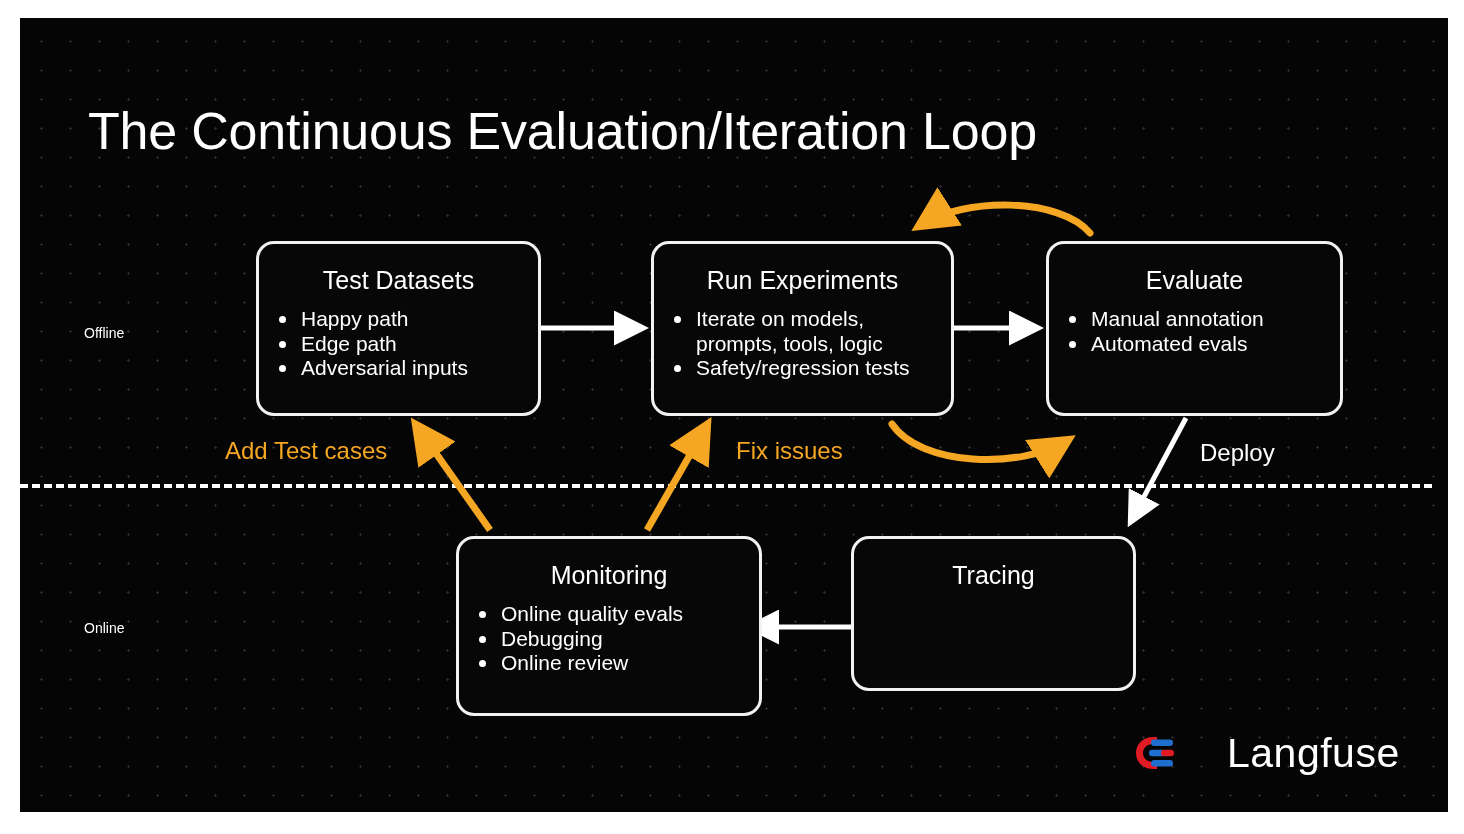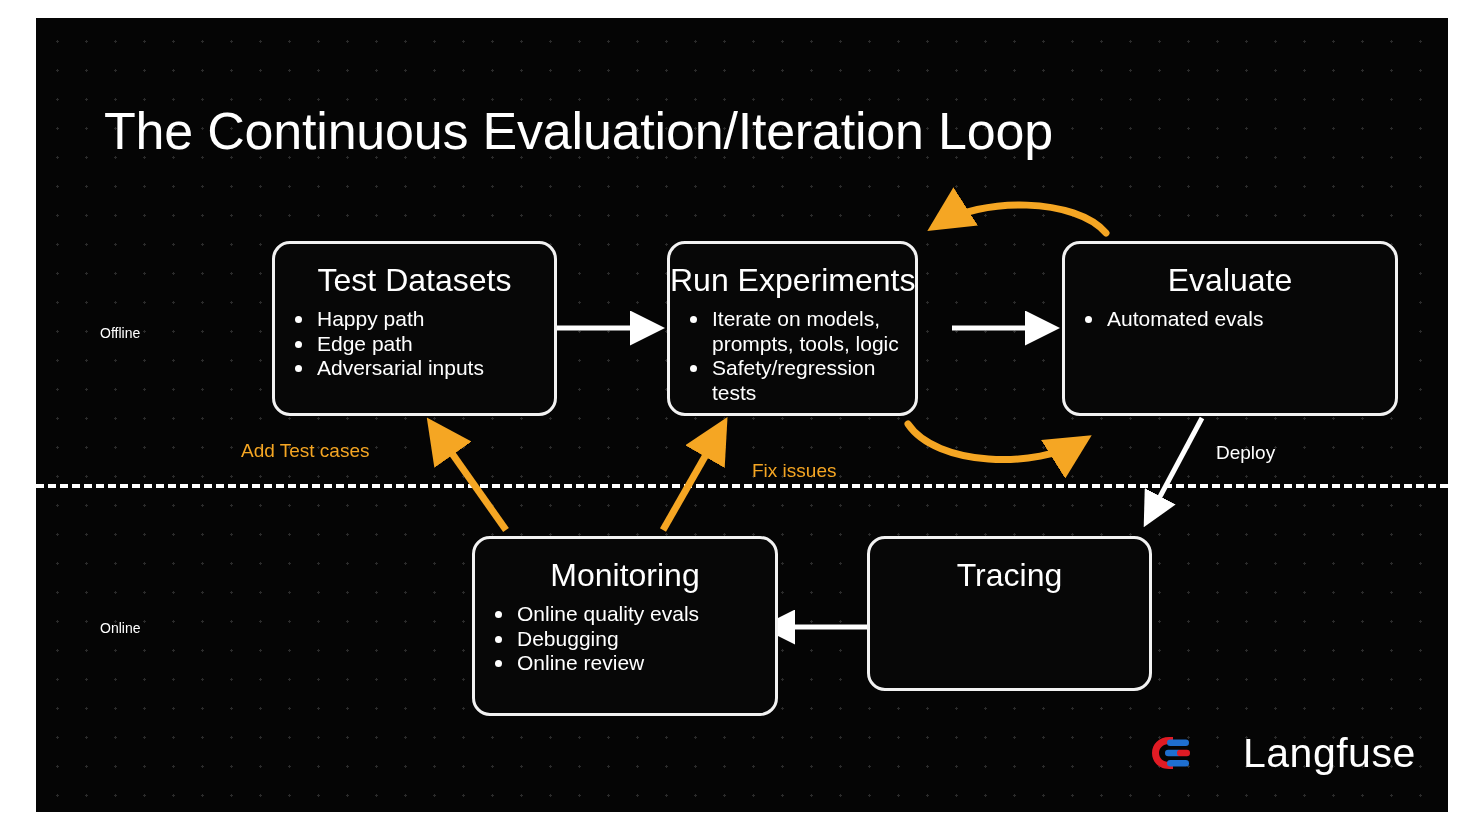--- a/index.html
+++ b/index.html
@@ -18,29 +18,30 @@
   #slide {
     position: relative;
     width: 1464px;
     height: 834px;
     background: #ffffff;
   }
 
   
   #canvas {
     position: absolute;
-    left: 36px;
+    left: 20px;
     top: 18px;
     width: 1412px;
     height: 794px;
     background-color: #050505;
     background-image: radial-gradient(#2b2b2b 1.15px, transparent 1.2px);
     background-size: 29px 29px;
     background-position: 7px 9px;
     overflow: hidden;
+    padding-left: 16px;
   }
 
   
   #title {
     position: absolute;
     left: 68px;
     top: 82px;
     font-size: 52px;
     line-height: 62px;
     color: #ffffff;
@@ -74,21 +75,21 @@
     position: absolute;
     box-sizing: border-box;
     border: 3px solid #f2f2f2;
     border-radius: 18px;
     background: #070707;
     padding: 0;
   }
   .node-title {
     text-align: center;
     color: #ffffff;
-    font-size: 32px;
+    font-size: 25px;
     line-height: 30px;
     margin-top: 21px;
     margin-bottom: 12px;
     white-space: nowrap;
   }
   .node-list {
     margin: 0;
     padding: 0 14px 0 40px;
     list-style: none;
     color: #ffffff;
@@ -105,36 +106,36 @@
     position: absolute;
     left: -20px;
     top: 9px;
     width: 7px;
     height: 7px;
     border-radius: 50%;
     background: #ffffff;
   }
 
   #node-test-datasets { left: 236px; top: 223px; width: 285px; height: 175px; }
-  #node-run-experiments { left: 631px; top: 223px; width: 251px; height: 175px; }
-  #node-evaluate { left: 1026px; top: 223px; width: 336px; height: 175px; }
+  #node-run-experiments { left: 631px; top: 223px; width: 303px; height: 175px; }
+  #node-evaluate { left: 1026px; top: 223px; width: 297px; height: 175px; }
   #node-monitoring { left: 436px; top: 518px; width: 306px; height: 180px; }
   #node-tracing { left: 831px; top: 518px; width: 285px; height: 155px; }
 
   
   .edge-label {
     position: absolute;
-    font-size: 19px;
+    font-size: 24px;
     line-height: 24px;
     white-space: nowrap;
   }
   .edge-label.orange { color: #f5a623; }
   .edge-label.white  { color: #ffffff; }
   #label-add-test-cases { left: 205px; top: 421px; }
-  #label-fix-issues     { left: 716px; top: 421px; margin-top: 20px; }
+  #label-fix-issues     { left: 716px; top: 421px; }
   #label-deploy         { left: 1180px; top: 423px; }
 
   
   #arrows {
     position: absolute;
     left: 0;
     top: 0;
     width: 1412px;
     height: 794px;
     pointer-events: none;
@@ -228,20 +229,21 @@
       <div class="node-title">Run Experiments</div>
       <ul class="node-list">
         <li>Iterate on models, prompts, tools, logic</li>
         <li>Safety/regression tests</li>
       </ul>
     </div>
 
     <div class="node" id="node-evaluate">
       <div class="node-title">Evaluate</div>
       <ul class="node-list">
+        <li>Manual annotation</li>
         <li>Automated evals</li>
       </ul>
     </div>
 
     <div class="node" id="node-monitoring">
       <div class="node-title">Monitoring</div>
       <ul class="node-list">
         <li>Online quality evals</li>
         <li>Debugging</li>
         <li>Online review</li>

